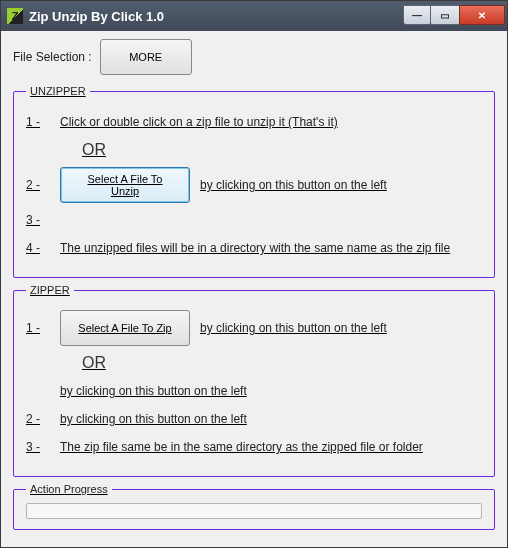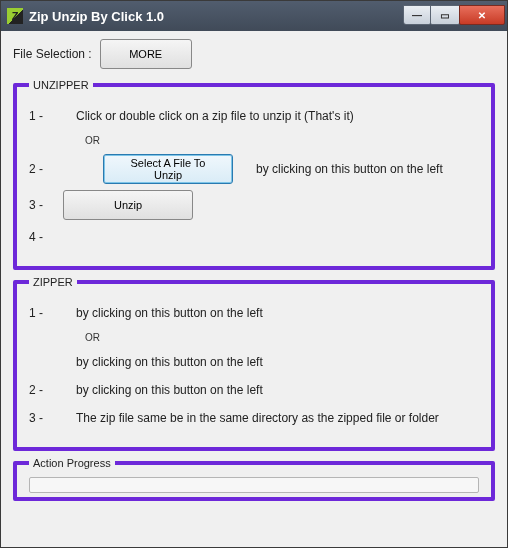--- a/index.html
+++ b/index.html
@@ -53,52 +53,52 @@
     background: #f0f0f0;
     padding: 8px 12px;
     display: flex; flex-direction: column;
     gap: 6px;
   }
   
   .toprow { display: flex; align-items: center; gap: 8px; margin-bottom: 4px; }
   .toprow .lbl { color: #222; }
   .toprow .status { color: #1a9a1a; flex: 1; }
   .btn {
-    height: 30px; padding: 0 12px;
+    height: 36px; padding: 0 12px;
     background: linear-gradient(#f5f5f5, #e0e0e0);
     border: 1px solid #888;
     border-radius: 3px;
     font-size: 11px;
     font-family: inherit;
     cursor: pointer;
     display: inline-flex; align-items: center; justify-content: center;
   }
   .btn.more { width: 92px; }
   .btn.action { width: 130px; }
   .btn.selected {
     border: 1px solid #2a7ab0;
     box-shadow: inset 0 0 0 1px #7ec5e8;
     background: linear-gradient(#f0f7fc, #d9ecf7);
-    margin-left: 40px;
   }
   
   fieldset {
-    border: 4px solid #6d28d9;
+    border: 1px solid #6d28d9;
     border-radius: 2px;
     padding: 8px 12px 12px;
     font-size: 12px;
+    text-decoration: underline;
   }
   fieldset legend { padding: 0 4px; color: #222; font-size: 11px; }
   
   .row { display: flex; align-items: center; gap: 10px; margin: 6px 0; min-height: 22px; }
   .rownum { width: 24px; color: #222; }
-  .desc { color: #222; margin-left: 13px; }
-  .or { margin-left: 56px; font-size: 10px; color: #333; padding: 2px 0; }
+  .desc { color: #222; }
+  .or { margin-left: 56px; font-size: 16px; color: #333; padding: 2px 0; }
   
-  .progressbox fieldset { padding-bottom: 4px; }
+  .progressbox fieldset { padding-bottom: 10px; }
   .progressbar {
     width: 100%; height: 16px;
     background: #f7f7f7;
     border: 1px solid #b5b5b5;
     border-radius: 2px;
   }
 </style>
 </head>
 <body>
 
@@ -129,32 +129,33 @@
         <span class="desc">Click or double click on a zip file to unzip it (That's it)</span>
       </div>
       <div class="or">OR</div>
       <div class="row">
         <span class="rownum">2 -</span>
         <button class="btn action selected">Select A File To Unzip</button>
         <span class="desc">by clicking on this button on the left</span>
       </div>
       <div class="row">
         <span class="rownum">3 -</span>
-        <button class="btn action">Unzip</button>
       </div>
       <div class="row">
         <span class="rownum">4 -</span>
+        <span class="desc">The unzipped files will be in a directory with the same name as the zip file</span>
       </div>
     </fieldset>
 
     <fieldset>
       <legend>ZIPPER</legend>
 
       <div class="row">
         <span class="rownum">1 -</span>
+        <button class="btn action">Select A File To Zip</button>
         <span class="desc">by clicking on this button on the left</span>
       </div>
       <div class="or">OR</div>
       <div class="row">
         <span class="rownum"></span>
         <span class="desc">by clicking on this button on the left</span>
       </div>
       <div class="row">
         <span class="rownum">2 -</span>
         <span class="desc">by clicking on this button on the left</span>

